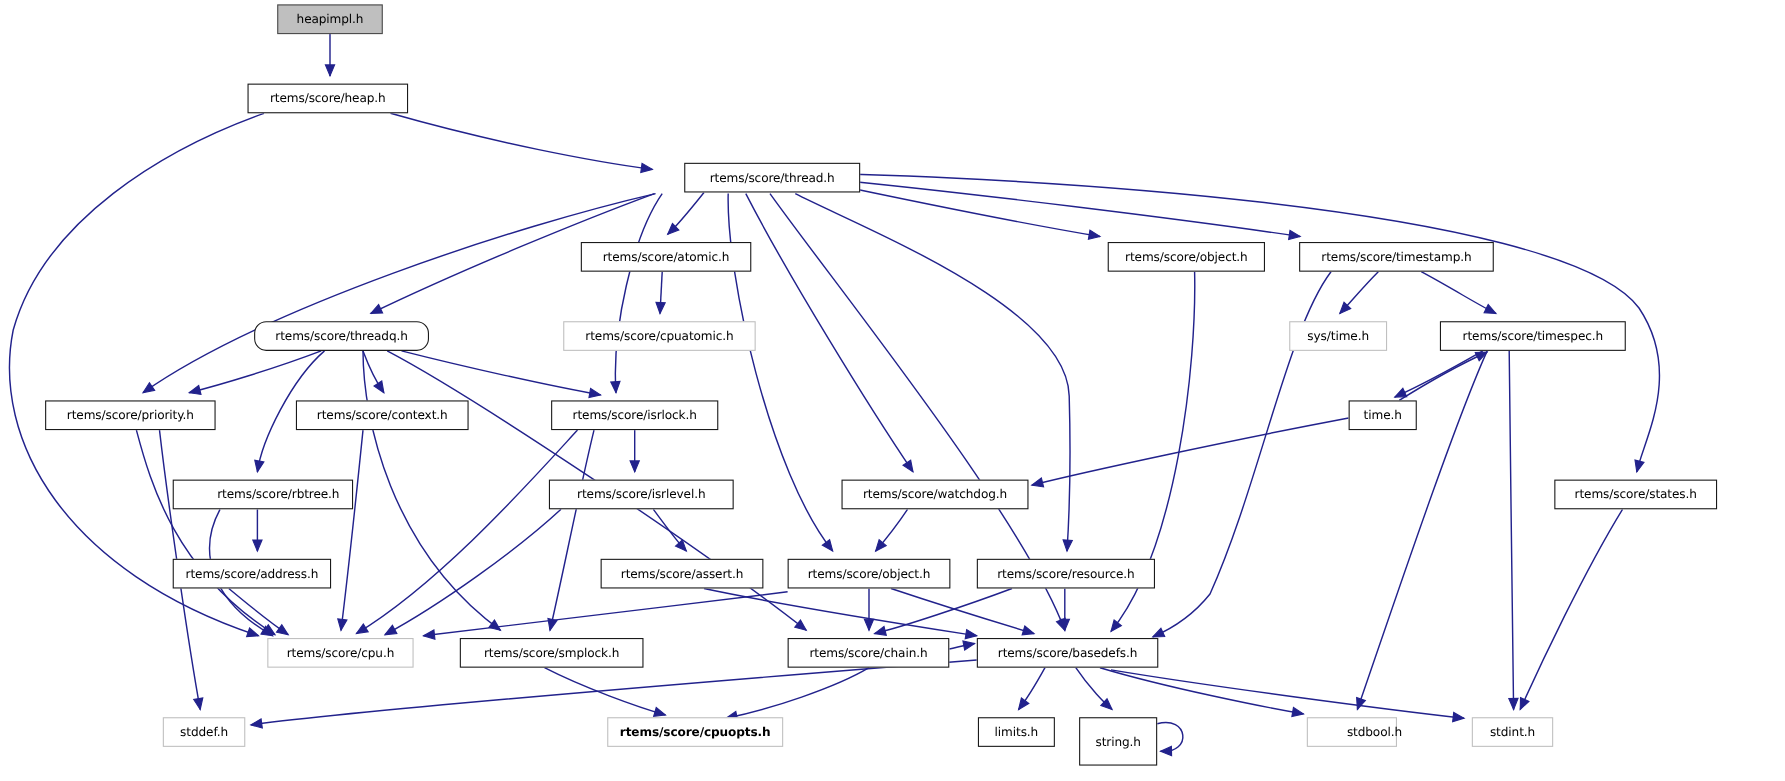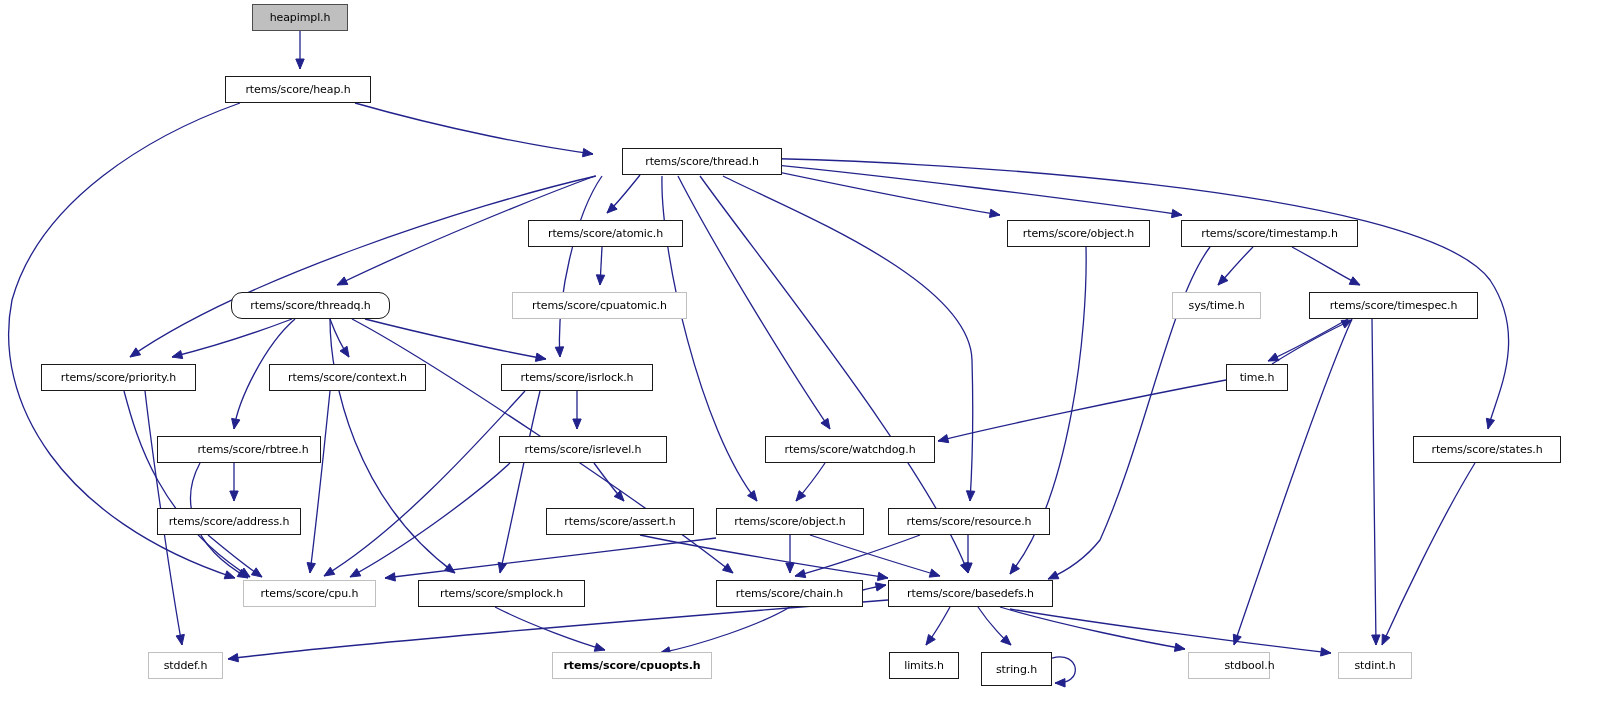--- a/index.html
+++ b/index.html
@@ -235,21 +235,21 @@
       </div>
       <div class="node ext" style="left: 148px; top: 652px; width: 75px; height: 27px;">
         <span>stddef.h</span>
       </div>
       <div class="node ext" style="left: 552px; top: 652px; width: 160px; height: 27px; font-weight: bold;">
         <span>rtems/score/cpuopts.h</span>
       </div>
       <div class="node" style="left: 889px; top: 652px; width: 70px; height: 27px;">
         <span>limits.h</span>
       </div>
-      <div class="node" style="left: 981px; top: 652px; width: 71px; height: 34px;">
+      <div class="node" style="left: 981px; top: 652px; width: 71px; height: 44px;">
         <span>string.h</span>
       </div>
       <div class="node ext" style="left: 1188px; top: 652px; width: 82px; height: 27px; padding-left: 41px;">
         <span>stdbool.h</span>
       </div>
       <div class="node ext" style="left: 1338px; top: 652px; width: 74px; height: 27px;">
         <span>stdint.h</span>
       </div>
     </div>
 </div>

